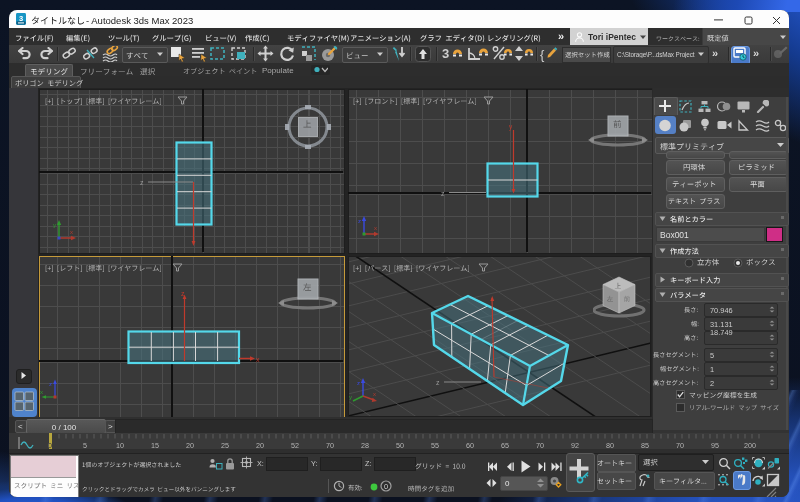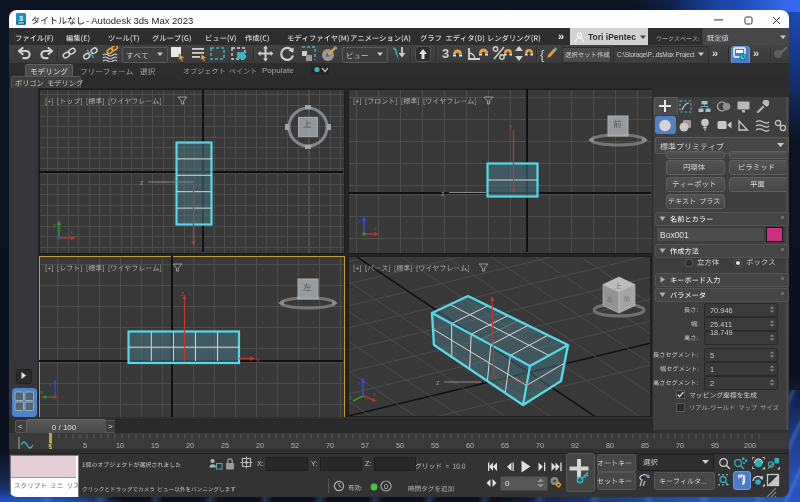--- a/index.html
+++ b/index.html
@@ -858,21 +858,21 @@
       <svg width="6" height="7" style="position:absolute">
         <path d="M3 0.4 L5.4 2.6 L0.6 2.6 z M3 6.6 L5.4 4.4 L0.6 4.4 z" fill="#8e8e8e"></path>
       </svg>
     </div>
     <div class="a" style="left:691.0px;top:319.4px;">
       <svg width="9" height="10" viewBox="0 -6.2 9 8.4" style="position:absolute">
         <path d="M2.7 -4.9V-4.5H5.9V-4.9ZM3.4 -3.7H5.2V-3.0H3.4ZM3.0 -4.1V-2.6H5.6V-4.1ZM0.4 -4.0V-0.8H0.8V-3.6H1.2V0.5H1.6V-3.6H2.1V-1.3C2.1 -1.3 2.1 -1.2 2.1 -1.2C2.0 -1.2 1.9 -1.2 1.7 -1.2C1.8 -1.1 1.9 -1.0 1.9 -0.8C2.1 -0.8 2.2 -0.8 2.3 -0.9C2.4 -1.0 2.5 -1.1 2.5 -1.3V-4.0H1.6V-5.2H1.2V-4.0ZM3.1 -0.7H4.0V-0.1H3.1ZM5.4 -0.7V-0.1H4.4V-0.7ZM3.1 -1.1V-1.7H4.0V-1.1ZM5.4 -1.1H4.4V-1.7H5.4ZM2.7 -2.1V0.5H3.1V0.3H5.4V0.5H5.8V-2.1Z M7.1 -2.4C7.3 -2.4 7.5 -2.6 7.5 -2.9C7.5 -3.1 7.3 -3.3 7.1 -3.3C6.8 -3.3 6.7 -3.1 6.7 -2.9C6.7 -2.6 6.8 -2.4 7.1 -2.4ZM7.1 0.1C7.3 0.1 7.5 -0.1 7.5 -0.3C7.5 -0.6 7.3 -0.8 7.1 -0.8C6.8 -0.8 6.7 -0.6 6.7 -0.3C6.7 -0.1 6.8 0.1 7.1 0.1Z" fill="#d4d4d4"></path>
       </svg>
     </div>
     <div class="a" style="left:704px;top:317px;width:72px;height:12px;background:#3a3a3a;border:1px solid #2a2a2a;border-radius:2px"></div>
-    <div class="a" style="left:710.0px;top:319.6px;font:400 7.4px 'Liberation Sans',sans-serif;color:#cccccc;white-space:nowrap;">25.411</div>
+    <div class="a" style="left:710.0px;top:319.6px;font:400 7.4px 'Liberation Sans',sans-serif;color:#cccccc;white-space:nowrap;">31.131</div>
     <div class="a" style="left:769px;top:319.8px;width:6px;height:7px;">
       <svg width="6" height="7" style="position:absolute">
         <path d="M3 0.4 L5.4 2.6 L0.6 2.6 z M3 6.6 L5.4 4.4 L0.6 4.4 z" fill="#8e8e8e"></path>
       </svg>
     </div>
     <div class="a" style="left:684.0px;top:333.4px;">
       <svg width="16" height="10" viewBox="0 -6.2 16 8.4" style="position:absolute">
         <path d="M1.9 -3.5H4.3V-2.9H1.9ZM1.4 -3.9V-2.6H4.8V-3.9ZM2.8 -5.2V-4.6H0.4V-4.2H5.8V-4.6H3.3V-5.2ZM0.7 -2.2V0.5H1.1V-1.8H5.1V-0.1C5.1 0.0 5.1 0.0 5.0 0.0C4.9 0.1 4.5 0.1 4.1 0.0C4.2 0.2 4.2 0.4 4.3 0.5C4.8 0.5 5.1 0.5 5.3 0.4C5.5 0.3 5.6 0.2 5.6 -0.1V-2.2ZM2.3 -1.1H3.9V-0.4H2.3ZM1.9 -1.4V0.2H2.3V-0.1H4.3V-1.4Z M8.1 -1.9 7.7 -2.0C7.5 -1.7 7.4 -1.4 7.4 -1.0C7.4 -0.2 8.1 0.3 9.3 0.3C10.0 0.3 10.5 0.2 10.9 0.1L10.9 -0.4C10.5 -0.3 9.9 -0.2 9.3 -0.2C8.4 -0.2 7.8 -0.5 7.8 -1.1C7.8 -1.4 7.9 -1.6 8.1 -1.9ZM7.2 -3.9 7.2 -3.4C8.2 -3.3 9.1 -3.3 9.8 -3.4C10.0 -2.9 10.3 -2.3 10.5 -2.0C10.3 -2.0 9.9 -2.1 9.5 -2.1L9.5 -1.7C9.9 -1.6 10.7 -1.6 11.0 -1.5L11.2 -1.8C11.1 -2.0 11.0 -2.1 11.0 -2.2C10.7 -2.5 10.5 -3.0 10.3 -3.5C10.7 -3.5 11.2 -3.6 11.5 -3.7L11.5 -4.2C11.1 -4.0 10.6 -3.9 10.1 -3.9C10.0 -4.2 9.9 -4.7 9.8 -4.9L9.3 -4.9C9.3 -4.7 9.4 -4.5 9.4 -4.4L9.6 -3.8C9.0 -3.8 8.1 -3.8 7.2 -3.9Z M13.3 -2.4C13.5 -2.4 13.7 -2.6 13.7 -2.9C13.7 -3.1 13.5 -3.3 13.3 -3.3C13.0 -3.3 12.9 -3.1 12.9 -2.9C12.9 -2.6 13.0 -2.4 13.3 -2.4ZM13.3 0.1C13.5 0.1 13.7 -0.1 13.7 -0.3C13.7 -0.6 13.5 -0.8 13.3 -0.8C13.0 -0.8 12.9 -0.6 12.9 -0.3C12.9 -0.1 13.0 0.1 13.3 0.1Z" fill="#d4d4d4"></path>
       </svg>
     </div>
@@ -1062,21 +1062,21 @@
     </div>
     <div class="a" style="left:50.0px;top:441.0px;font:400 7.2px 'Liberation Sans',sans-serif;color:#b4b4b4;white-space:nowrap;transform:translateX(-50%);">0</div>
     <div class="a" style="left:85.0px;top:441.0px;font:400 7.2px 'Liberation Sans',sans-serif;color:#b4b4b4;white-space:nowrap;transform:translateX(-50%);">5</div>
     <div class="a" style="left:120.0px;top:441.0px;font:400 7.2px 'Liberation Sans',sans-serif;color:#b4b4b4;white-space:nowrap;transform:translateX(-50%);">10</div>
     <div class="a" style="left:155.0px;top:441.0px;font:400 7.2px 'Liberation Sans',sans-serif;color:#b4b4b4;white-space:nowrap;transform:translateX(-50%);">15</div>
     <div class="a" style="left:190.0px;top:441.0px;font:400 7.2px 'Liberation Sans',sans-serif;color:#b4b4b4;white-space:nowrap;transform:translateX(-50%);">20</div>
     <div class="a" style="left:225.0px;top:441.0px;font:400 7.2px 'Liberation Sans',sans-serif;color:#b4b4b4;white-space:nowrap;transform:translateX(-50%);">25</div>
     <div class="a" style="left:260.0px;top:441.0px;font:400 7.2px 'Liberation Sans',sans-serif;color:#b4b4b4;white-space:nowrap;transform:translateX(-50%);">20</div>
     <div class="a" style="left:295.0px;top:441.0px;font:400 7.2px 'Liberation Sans',sans-serif;color:#b4b4b4;white-space:nowrap;transform:translateX(-50%);">52</div>
     <div class="a" style="left:330.0px;top:441.0px;font:400 7.2px 'Liberation Sans',sans-serif;color:#b4b4b4;white-space:nowrap;transform:translateX(-50%);">70</div>
-    <div class="a" style="left:365.0px;top:441.0px;font:400 7.2px 'Liberation Sans',sans-serif;color:#b4b4b4;white-space:nowrap;transform:translateX(-50%);">57</div>
+    <div class="a" style="left:365.0px;top:441.0px;font:400 7.2px 'Liberation Sans',sans-serif;color:#b4b4b4;white-space:nowrap;transform:translateX(-50%);">28</div>
     <div class="a" style="left:400.0px;top:441.0px;font:400 7.2px 'Liberation Sans',sans-serif;color:#b4b4b4;white-space:nowrap;transform:translateX(-50%);">50</div>
     <div class="a" style="left:435.0px;top:441.0px;font:400 7.2px 'Liberation Sans',sans-serif;color:#b4b4b4;white-space:nowrap;transform:translateX(-50%);">55</div>
     <div class="a" style="left:470.0px;top:441.0px;font:400 7.2px 'Liberation Sans',sans-serif;color:#b4b4b4;white-space:nowrap;transform:translateX(-50%);">60</div>
     <div class="a" style="left:505.0px;top:441.0px;font:400 7.2px 'Liberation Sans',sans-serif;color:#b4b4b4;white-space:nowrap;transform:translateX(-50%);">65</div>
     <div class="a" style="left:540.0px;top:441.0px;font:400 7.2px 'Liberation Sans',sans-serif;color:#b4b4b4;white-space:nowrap;transform:translateX(-50%);">70</div>
     <div class="a" style="left:575.0px;top:441.0px;font:400 7.2px 'Liberation Sans',sans-serif;color:#b4b4b4;white-space:nowrap;transform:translateX(-50%);">92</div>
     <div class="a" style="left:610.0px;top:441.0px;font:400 7.2px 'Liberation Sans',sans-serif;color:#b4b4b4;white-space:nowrap;transform:translateX(-50%);">80</div>
     <div class="a" style="left:645.0px;top:441.0px;font:400 7.2px 'Liberation Sans',sans-serif;color:#b4b4b4;white-space:nowrap;transform:translateX(-50%);">85</div>
     <div class="a" style="left:680.0px;top:441.0px;font:400 7.2px 'Liberation Sans',sans-serif;color:#b4b4b4;white-space:nowrap;transform:translateX(-50%);">70</div>
     <div class="a" style="left:715.0px;top:441.0px;font:400 7.2px 'Liberation Sans',sans-serif;color:#b4b4b4;white-space:nowrap;transform:translateX(-50%);">95</div>

